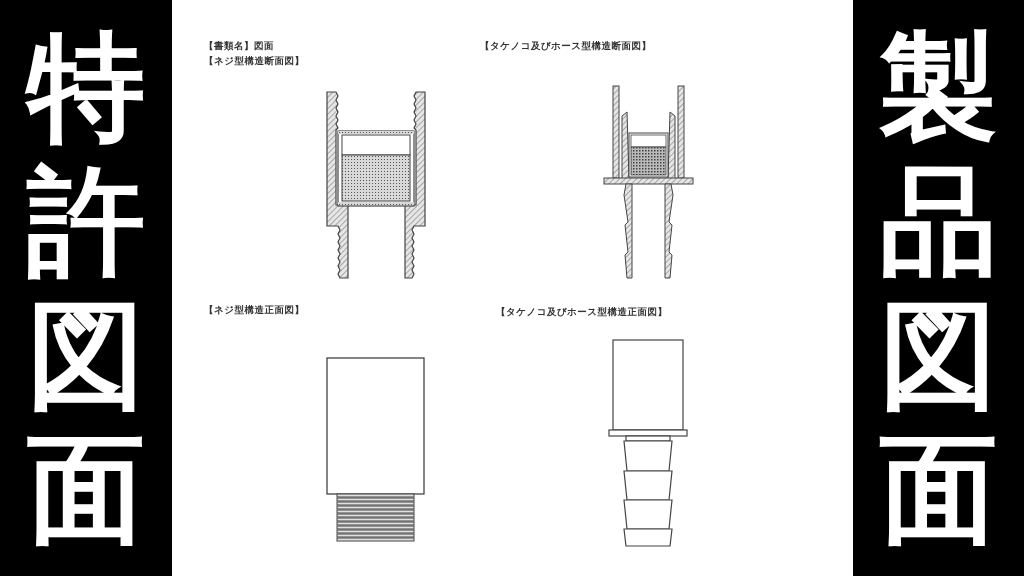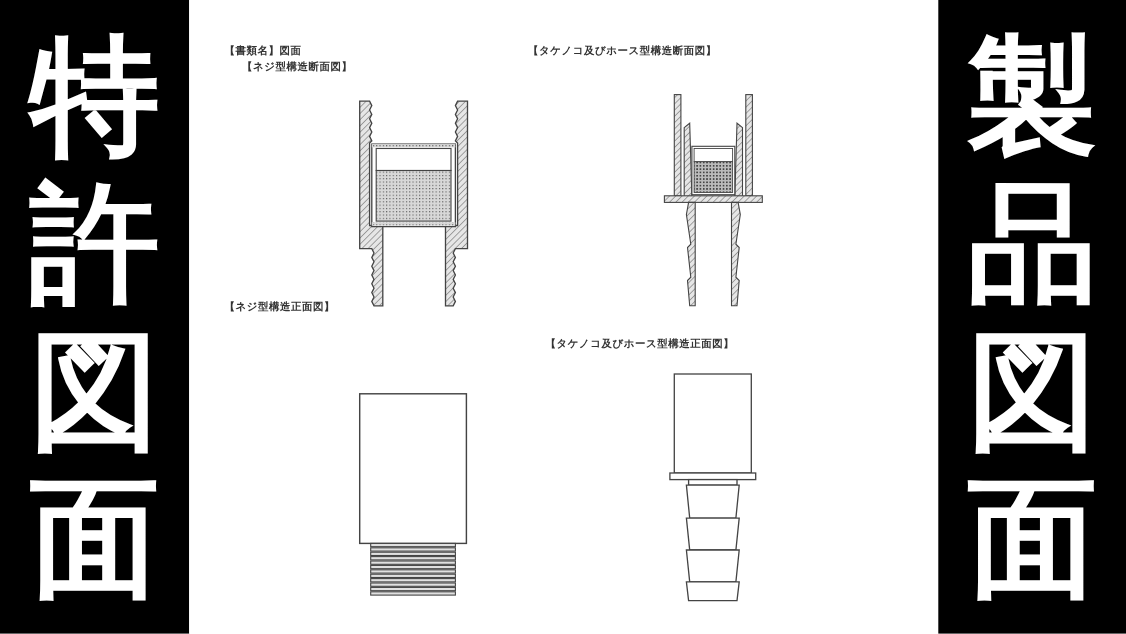--- a/index.html
+++ b/index.html
@@ -17,23 +17,23 @@
 
 <div class="side left">
   <div class="ch">特</div>
   <div class="ch">許</div>
   <div class="ch">図</div>
   <div class="ch">面</div>
 </div>
 
 <div class="sheet">
   <div class="label" style="left:32px;top:40px;">【書類名】図面</div>
-  <div class="label" style="left:48px;top:55px;">【ネジ型構造断面図】</div>
+  <div class="label" style="left:32px;top:55px;">【ネジ型構造断面図】</div>
   <div class="label" style="left:308px;top:40px;">【タケノコ及びホース型構造断面図】</div>
-  <div class="label" style="left:32px;top:273px;font-family:Liberation Serif, serif;">【ネジ型構造正面図】</div>
+  <div class="label" style="left:32px;top:304px;font-family:Liberation Serif, serif;">【ネジ型構造正面図】</div>
   <div class="label" style="left:324px;top:306px;">【タケノコ及びホース型構造正面図】</div>
 
   <svg class="draw" width="681" height="576" viewBox="172 0 681 576">
     <defs>
       <pattern id="hatch" width="4" height="4" patternUnits="userSpaceOnUse" patternTransform="rotate(45)">
         <rect width="4" height="4" fill="#e6e6e6"></rect>
         <line x1="0" y1="0" x2="0" y2="4" stroke="#666" stroke-width="1"></line>
       </pattern>
       <pattern id="mesh" width="3" height="3" patternUnits="userSpaceOnUse">
         <rect width="3" height="3" fill="#d8d8d8"></rect>

